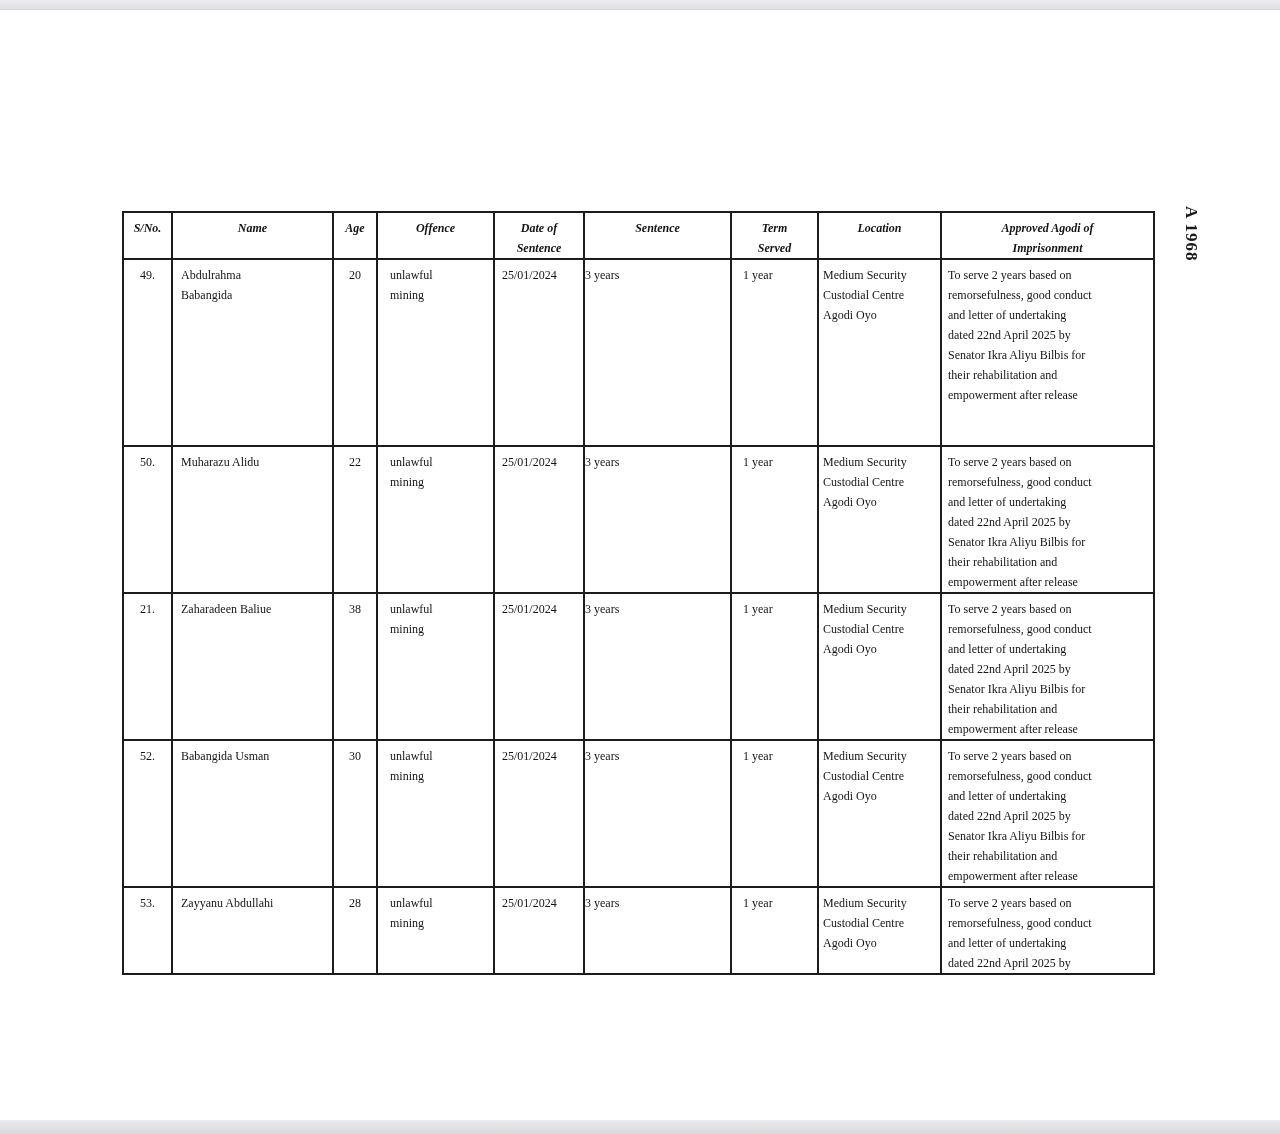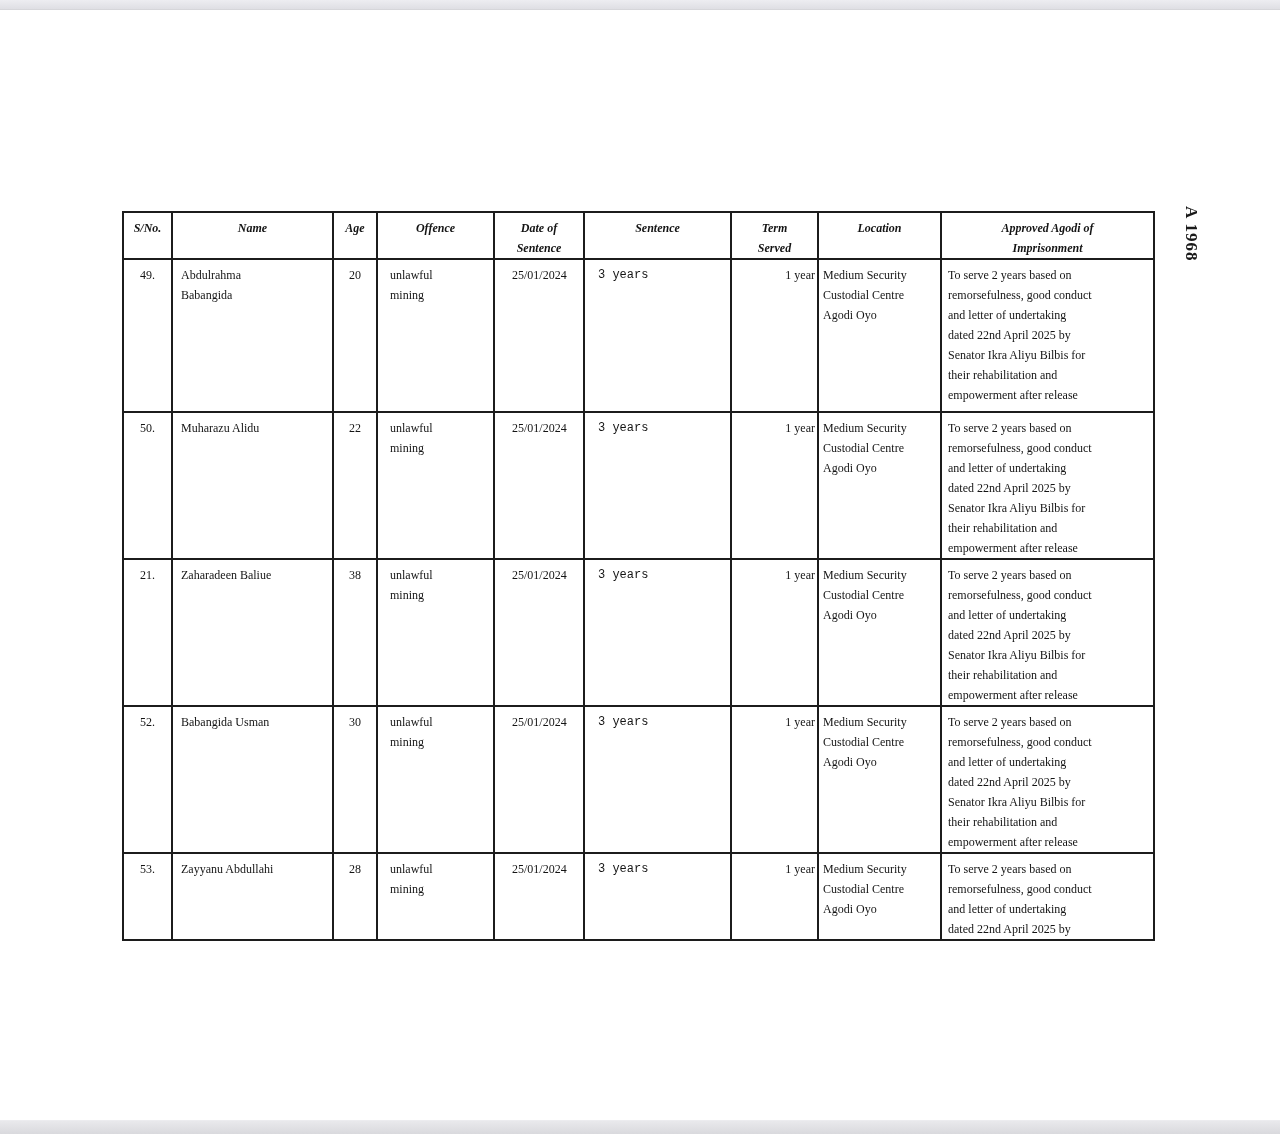--- a/index.html
+++ b/index.html
@@ -48,32 +48,32 @@
     padding-top: 5px;
     overflow: hidden;
   }
   thead th {
     font-weight: bold;
     font-style: italic;
     text-align: center;
     padding-left: 2px; padding-right: 2px;
   }
   tr.tr-h  { height: 47px; }
-  tr.tr-0  { height: 153px; }
+  tr.tr-0  { height: 187px; }
   tr.tr-1  { height: 145px; margin-top: 10px; }
   tr.tr-2  { height: 145px; }
   tr.tr-3  { height: 146px; }
   tr.tr-4  { height: 85px; }
   td.c-sno  { text-align: center; }
   td.c-name { padding-left: 8px;  padding-right: 4px; }
   td.c-age  { text-align: center; }
   td.c-off  { padding-left: 12px; padding-right: 20px; }
-  td.c-date { padding-left: 17px;  padding-right: 1px; }
-  td.c-sent { padding-left: 13px; padding-right: 4px; font-family: Liberation Mono, monospace; }
-  td.c-term { padding-left: 11px; padding-right: 2px; text-align: right; }
+  td.c-date { padding-left: 7px;  padding-right: 1px; }
+  td.c-sent { padding-right: 4px; }
+  td.c-term { padding-left: 11px; padding-right: 2px; }
   td.c-loc  { padding-left: 4px;  padding-right: 2px; }
   td.c-app  { padding-left: 6px;  padding-right: 9px; }
 </style>
 </head>
 <body>
 
 <div class="top-bar"></div>
 
 <div class="page-label">A 1968</div>
 

